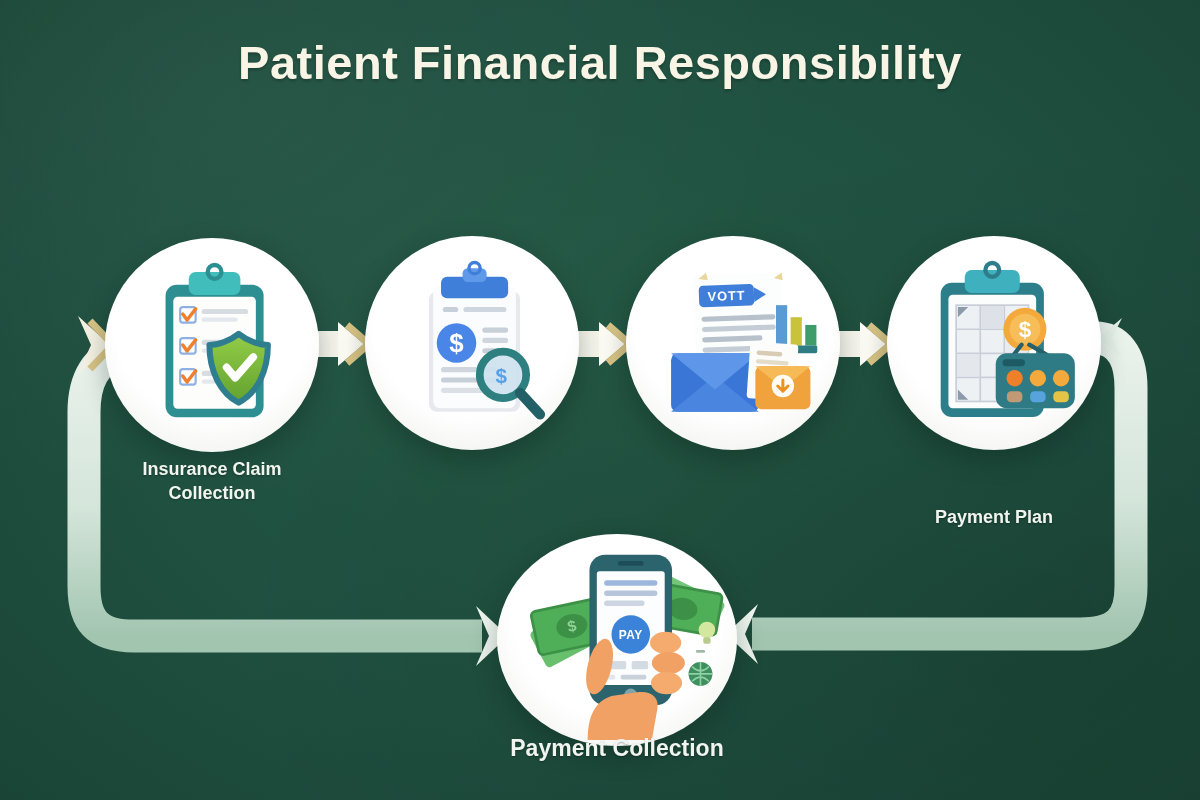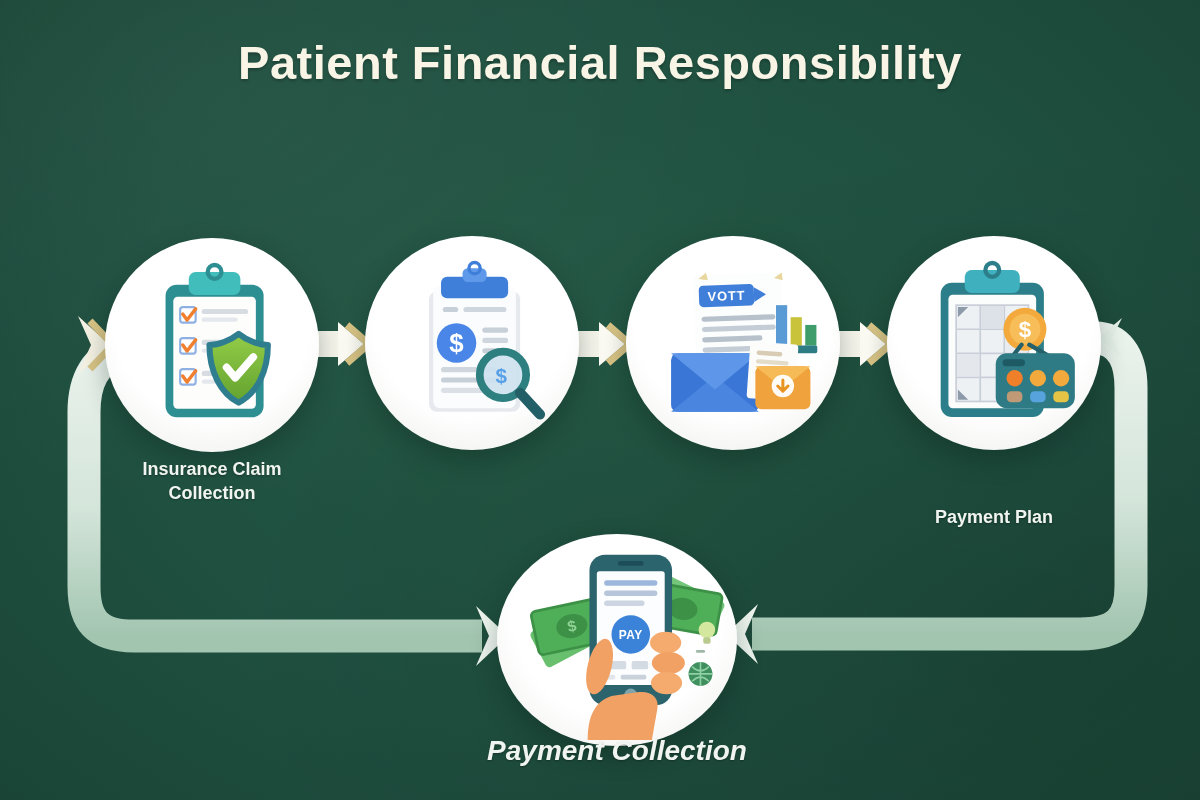--- a/index.html
+++ b/index.html
@@ -23,21 +23,21 @@
     box-shadow:0 10px 26px rgba(8,28,20,0.30);
     display:flex;align-items:center;justify-content:center;overflow:hidden;
   }
   .circle.bottom{width:240px;height:212px;}
   .step-label{
     position:absolute;width:280px;text-align:center;color:#f1f5f1;
     font-weight:700;font-size:18px;line-height:1.32;
     text-shadow:0 1px 2px rgba(0,0,0,0.3);
   }
   .step-label span{display:block;}
-  .step-label.bottom{width:320px;font-size:28px;font-style:italic;}
+  .step-label.bottom{width:320px;font-size:23px;}
 </style>
 </head>
 <body>
 
 <div class="canvas">
 
   <svg class="connectors" viewBox="0 0 1200 800">
     <defs>
       <linearGradient id="bandGrad" x1="0" y1="0" x2="0" y2="1">
         <stop offset="0" stop-color="#eaf2ec"></stop>

